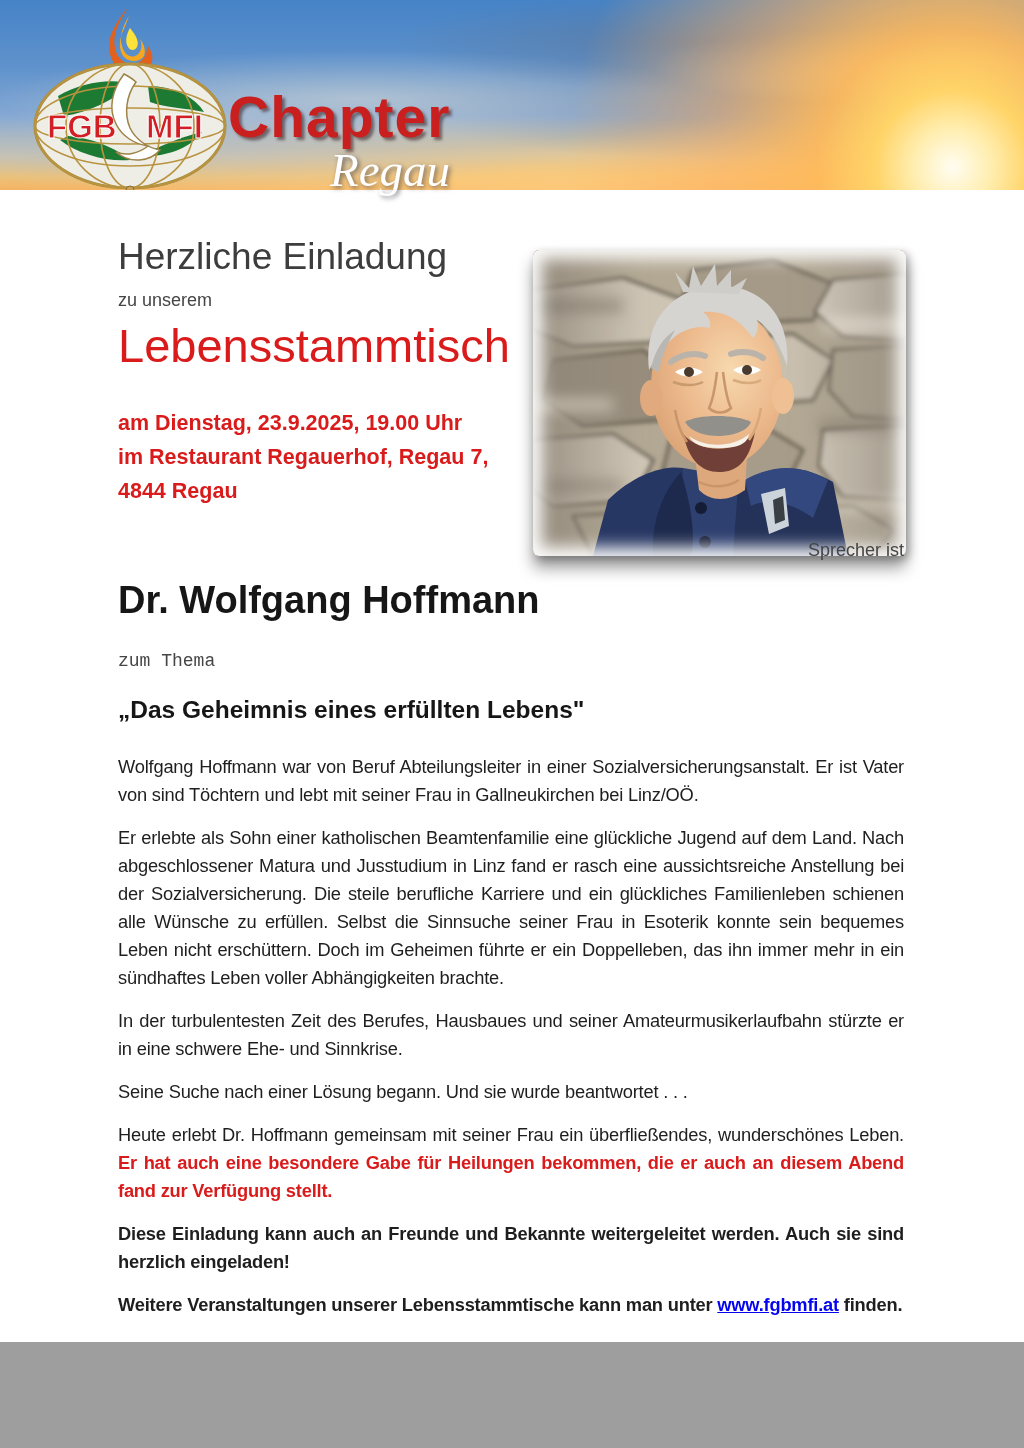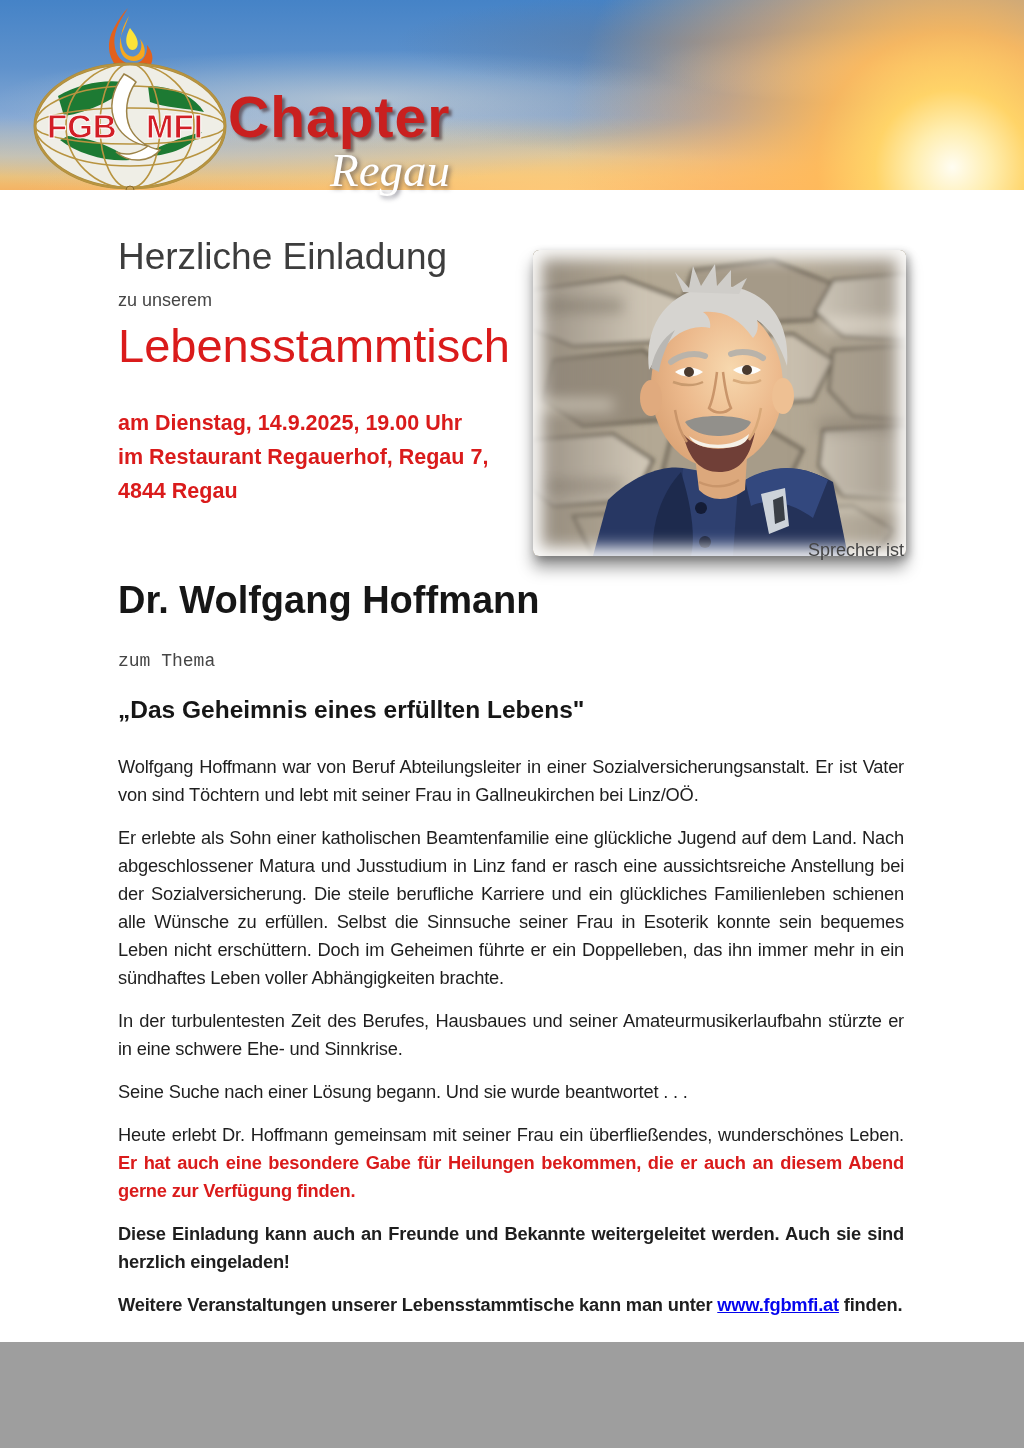--- a/index.html
+++ b/index.html
@@ -215,36 +215,36 @@
     </svg>
     <div class="vignette"></div>
   </div>
 
   <main class="content">
     <h1 class="greeting">Herzliche Einladung</h1>
     <div class="subgreeting">zu unserem</div>
     <h2 class="event-title">Lebensstammtisch</h2>
 
     <div class="event-details">
-      <div>am Dienstag, 14.9.2025, 19.00 Uhr</div>
+      <div>am Dienstag, 23.9.2025, 19.00 Uhr</div>
       <div>im Restaurant Regauerhof, Regau 7,</div>
       <div>4844 Regau</div>
     </div>
 
     <div class="speaker-intro">Sprecher ist</div>
     <h2 class="speaker-name">Dr. Wolfgang Hoffmann</h2>
     <div class="topic-intro">zum Thema</div>
     <h3 class="topic-title">„Das Geheimnis eines erfüllten Lebens"</h3>
 
     <p class="para first">Wolfgang Hoffmann war von Beruf Abteilungsleiter in einer Sozialversicherungsanstalt. Er ist Vater von sind Töchtern und lebt mit seiner Frau in Gallneukirchen bei Linz/OÖ.</p>
     <p class="para">Er erlebte als Sohn einer katholischen Beamtenfamilie eine glückliche Jugend auf dem Land. Nach abgeschlossener Matura und Jusstudium in Linz fand er rasch eine aussichtsreiche Anstellung bei der Sozialversicherung. Die steile berufliche Karriere und ein glückliches Familienleben schienen alle Wünsche zu erfüllen. Selbst die Sinnsuche seiner Frau in Esoterik konnte sein bequemes Leben nicht erschüttern. Doch im Geheimen führte er ein Doppelleben, das ihn immer mehr in ein sündhaftes Leben voller Abhängigkeiten brachte.</p>
     <p class="para">In der turbulentesten Zeit des Berufes, Hausbaues und seiner Amateurmusikerlaufbahn stürzte er in eine schwere Ehe- und Sinnkrise.</p>
     <p class="para">Seine Suche nach einer Lösung begann. Und sie wurde beantwortet . . .</p>
 
-    <p class="para"><span>Heute erlebt Dr. Hoffmann gemeinsam mit seiner Frau ein überfließendes, wunderschönes Leben. </span><span class="red-bold">Er hat auch eine besondere Gabe für Heilungen bekommen, die er auch an diesem Abend gerne zur Verfügung finden.</span></p>
+    <p class="para"><span>Heute erlebt Dr. Hoffmann gemeinsam mit seiner Frau ein überfließendes, wunderschönes Leben. </span><span class="red-bold">Er hat auch eine besondere Gabe für Heilungen bekommen, die er auch an diesem Abend fand zur Verfügung stellt.</span></p>
 
     <p class="para bold">Diese Einladung kann auch an Freunde und Bekannte weitergeleitet werden. Auch sie sind herzlich eingeladen!</p>
 
     <p class="para bold"><span>Weitere Veranstaltungen unserer Lebensstammtische kann man unter </span><a href="#" class="site-link">www.fgbmfi.at</a><span> finden.</span></p>
 
     <div class="footer-line">EINTRITT FREI!</div>
   </main>
 
 </div>
 

